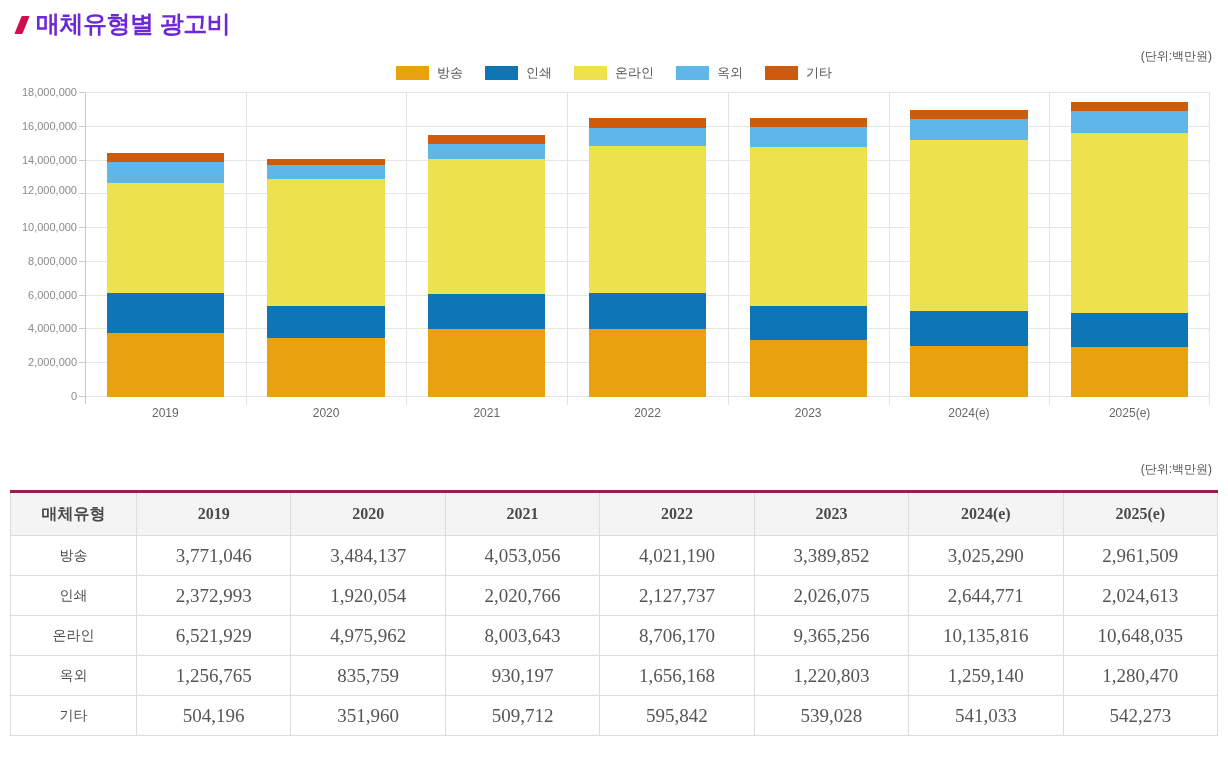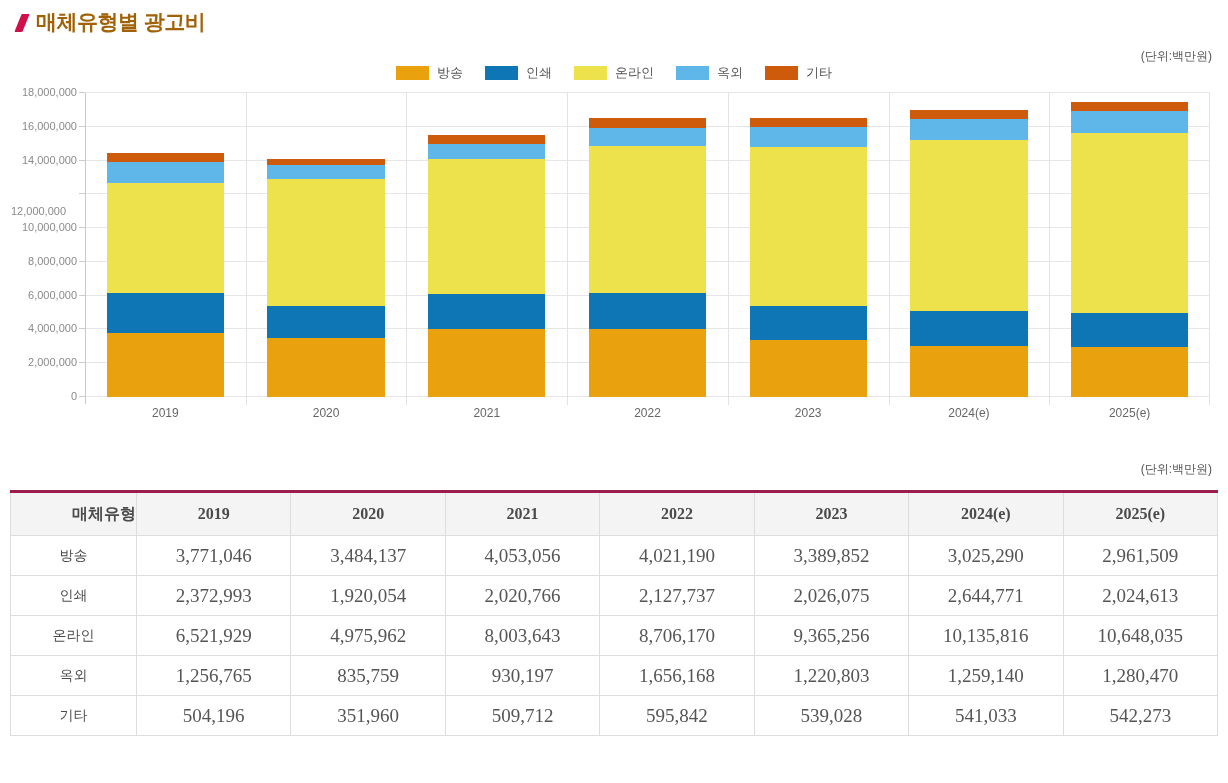--- a/index.html
+++ b/index.html
@@ -10,21 +10,21 @@
     overflow: hidden;
     position: relative;
   }
   
   .page-header { position: absolute; left: 14px; top: 8px; display: flex; align-items: center; }
   .slash-mark {
     width: 8px; height: 18px; margin: 2px 10px 0 4px;
     transform: skewX(-22deg);
     border-radius: 1px;
   }
-  .page-title { font-size: 21px; font-weight: bold; color: #a16207; letter-spacing: -0.5px; }
+  .page-title { font-size: 24px; font-weight: bold; color: #6d28d9; letter-spacing: -0.5px; }
 
   
   .unit-label { position: absolute; right: 16px; font-size: 12px; color: #555; }
   .unit-label.chart-unit { top: 48px; }
   .unit-label.table-unit { top: 461px; }
 
   
   .legend {
     position: absolute; top: 64px; left: 50%; transform: translateX(-50%);
     display: flex; align-items: center; white-space: nowrap;
@@ -107,21 +107,21 @@
     </span>
   </div>
 
 <div class="y-axis-labels" id="yAxisLabels">
     <div style="top: 297px;">0</div>
     <div style="top: 263.222px;">2,000,000</div>
     <div style="top: 229.444px;">4,000,000</div>
     <div style="top: 195.667px;">6,000,000</div>
     <div style="top: 161.889px;">8,000,000</div>
     <div style="top: 128.111px;">10,000,000</div>
-    <div style="top: 112px; text-align: center;">12,000,000</div>
+    <div style="top: 91px;">12,000,000</div>
     <div style="top: 60.5556px;">14,000,000</div>
     <div style="top: 26.7778px;">16,000,000</div>
     <div style="top: -7px;">18,000,000</div>
   </div>
 <div class="plot" id="plot">
     <div class="gridline" style="bottom: 0px;"></div>
     <div class="tick" style="bottom: 0px;"></div>
     <div class="gridline" style="bottom: 33.7778px;"></div>
     <div class="tick" style="bottom: 33.7778px;"></div>
     <div class="gridline" style="bottom: 67.5556px;"></div>
@@ -219,21 +219,21 @@
     <div style="left: 42.8571%; width: 14.2857%;">2022</div>
     <div style="left: 57.1429%; width: 14.2857%;">2023</div>
     <div style="left: 71.4286%; width: 14.2857%;">2024(e)</div>
     <div style="left: 85.7143%; width: 14.2857%;">2025(e)</div>
   </div>
 
 <div class="data-table-wrap">
   <table class="data-table" style="border-top-color: rgb(158, 27, 78);">
     <thead>
         <tr id="tableHeaderRow">
-          <th style="width: 126px; text-align: right;">매체유형</th>
+          <th style="width: 126px;">매체유형</th>
           <th>2019</th>
           <th>2020</th>
           <th>2021</th>
           <th>2022</th>
           <th>2023</th>
           <th>2024(e)</th>
           <th>2025(e)</th>
         </tr>
       </thead>
     <tbody id="tableBody">

